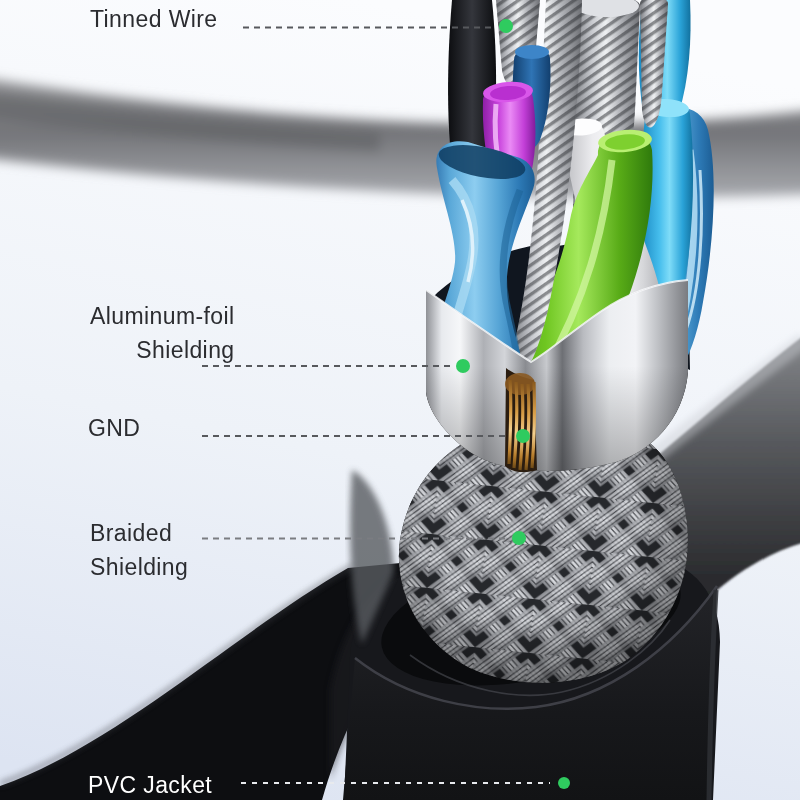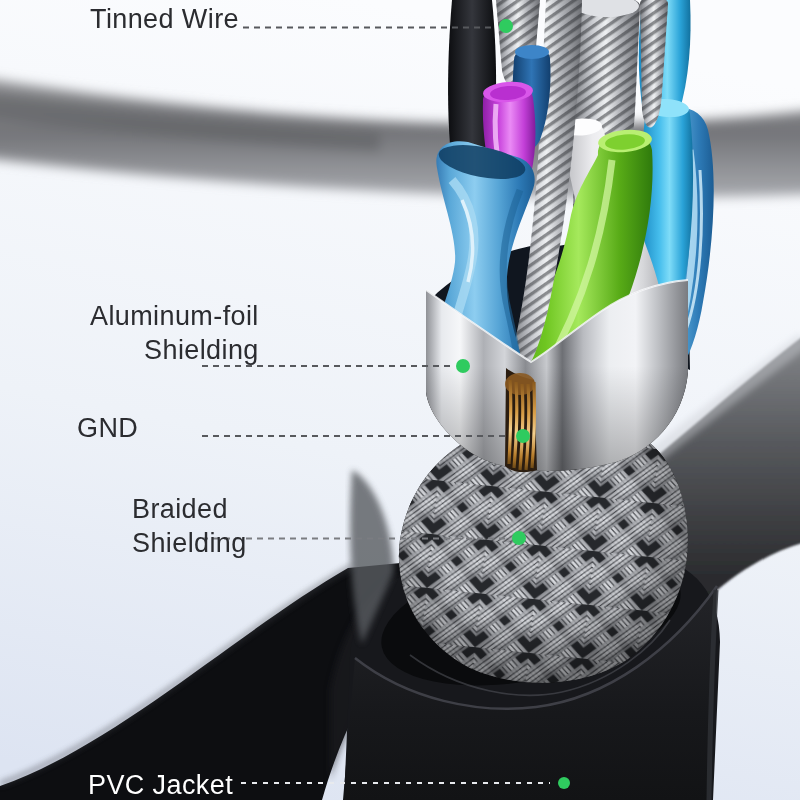--- a/index.html
+++ b/index.html
@@ -1,19 +1,19 @@
 <!DOCTYPE html>
 <html><head>
 <meta charset="utf-8">
 <style>
   html,body{margin:0;padding:0;background:#e9edf4;}
   #stage{position:relative;width:800px;height:800px;overflow:hidden;
          font-family:"Liberation Sans","DejaVu Sans",sans-serif;}
   #stage svg{position:absolute;left:0;top:0;}
-  .lbl{position:absolute;font-size:27px;line-height:34px;letter-spacing:.4px;
+  .lbl{position:absolute;font-size:23px;line-height:34px;letter-spacing:.4px;
        color:#2b2c30;white-space:nowrap;}
   .lbl span{display:block;}
   .lbl.on-dark{color:#ffffff;}
 </style>
 </head>
 <body>
 
 <div id="stage">
 <svg width="800" height="800" viewBox="0 0 800 800">
   <defs>
@@ -291,23 +291,23 @@
   </g>
 </svg>
 
 <div class="lbl" style="left:90px;top:2px;">
   <span>Tinned Wire</span>
 </div>
 <div class="lbl" style="left:90px;top:299px;text-align:right;">
   <span>Aluminum-foil</span>
   <span>Shielding</span>
 </div>
-<div class="lbl" style="left:77px;top:411px;">
+<div class="lbl" style="left:88px;top:411px;">
   <span>GND</span>
 </div>
-<div class="lbl" style="left:90px;top:492px;margin-left:42px;">
+<div class="lbl" style="left:90px;top:516px;">
   <span>Braided</span>
   <span>Shielding</span>
 </div>
 <div class="lbl on-dark" style="left:88px;top:768px;">
   <span>PVC Jacket</span>
 </div>
 </div>
 
 </body></html>

